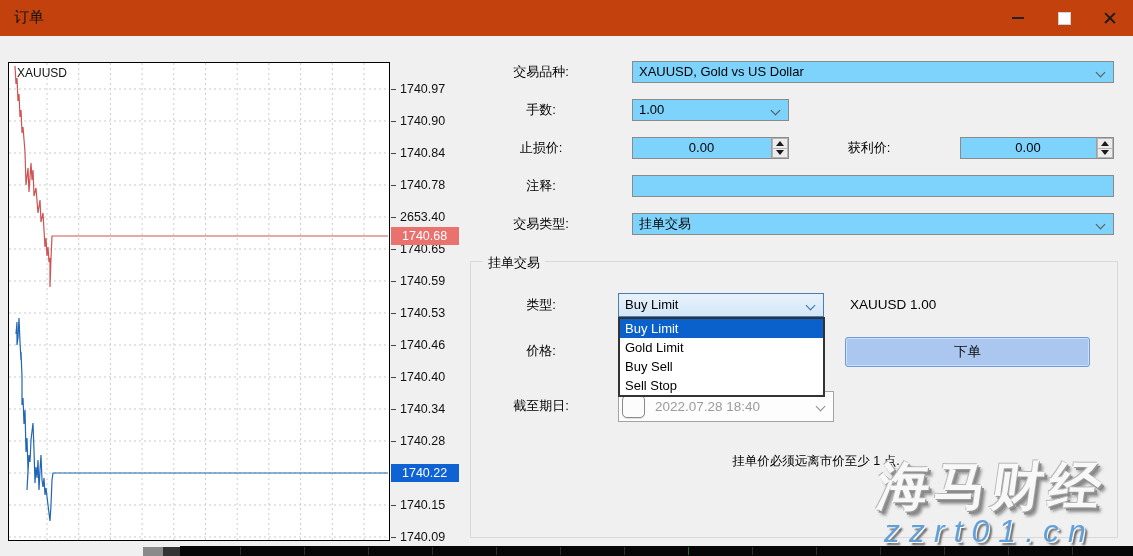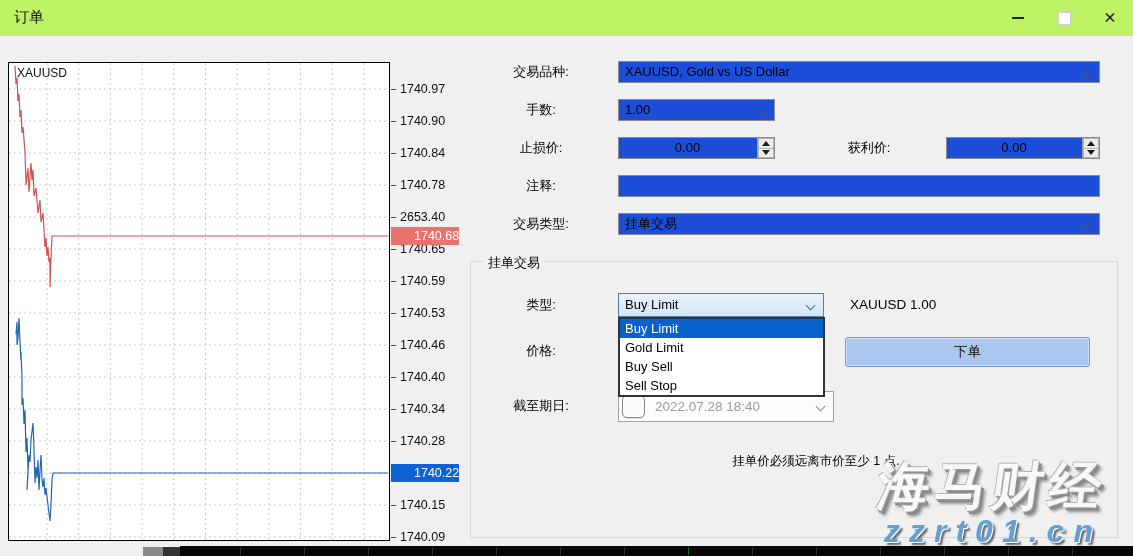--- a/index.html
+++ b/index.html
@@ -1,46 +1,46 @@
 <!DOCTYPE html>
 <html><head>
 <meta charset="utf-8">
 <style>
   * { margin:0; padding:0; box-sizing:border-box; }
   html,body { width:1133px; height:556px; font-family:"Liberation Sans","DejaVu Sans",sans-serif; }
   .window { position:relative; width:1133px; height:556px; background:#f0f0f0; overflow:hidden; }
 
   
-  .titlebar { position:absolute; left:0; top:0; width:100%; height:36px; background:#bef264;font-family:Liberation Mono, monospace; }
+  .titlebar { position:absolute; left:0; top:0; width:100%; height:36px; background:#c2410c; }
   .title { position:absolute; left:14px; top:8px; font-size:15px; color:#111; }
   .winbtns { position:absolute; right:0; top:0; height:36px; display:flex; }
   .wb { width:46px; height:36px; display:flex; align-items:center; justify-content:center; }
   .min-glyph { width:12px; height:2px; background:#222; }
   .max-glyph { width:13px; height:13px; border:1px solid #cfcfcf; background:#fff; }
   .close-glyph { font-size:19px; color:#1a1a1a; line-height:19px; font-weight:400; }
 
   
   .chart-panel { position:absolute; left:8px; top:62px; width:382px; height:479px; background:#fff; border:1px solid #000; }
   #chart-svg { position:absolute; left:0; top:0; width:380px; height:477px; }
   #chart-svg .grid line { stroke:#cbcbcb; stroke-width:1; stroke-dasharray:2,3; }
   .chart-symbol { position:absolute; left:8px; top:3px; font-size:12px; color:#111; }
 
   
   .price-scale { position:absolute; left:391px; top:62px; width:68px; height:482px; overflow:hidden; }
   .plabel { position:absolute; left:9px; font-size:12.5px; line-height:16px; color:#111; }
   .ptick { position:absolute; left:0; width:5px; height:1px; background:#444; }
-  .tag { position:absolute; left:0; width:90px; height:18px; color:#fff; font-size:12.5px; line-height:18px; padding-left:23px; z-index:2; }
+  .tag { position:absolute; left:0; width:90px; height:18px; color:#fff; font-size:12.5px; line-height:18px; padding-left:11px; z-index:2; }
   .tag-ask { top:165px; }
   .tag-bid { top:402px; }
 
   
   .flabel { position:absolute; width:142px; text-align:center; font-size:13px; line-height:22px; color:#000; }
   .combo, .numinput, .textinput {
-    position:absolute; height:22px; background:#1d4ed8; border:1px solid #8a8a8a;
-    font-size:13px; line-height:20px; color:#000;
+    position:absolute; height:22px; background:#7dd3fc; border:1px solid #8a8a8a;
+    font-size:13px; line-height:20px; color:#000;margin-left:14px;
   }
   .combo { padding:0 22px 0 6px; }
   .numinput { text-align:center; padding:0 22px 0 4px; }
   .chev { position:absolute; right:9px; top:7px; width:7px; height:7px;
           border-right:1.4px solid #555; border-bottom:1.4px solid #555; transform:rotate(45deg); }
   .spinner { position:absolute; right:0; top:0; bottom:0; width:17px; display:flex; flex-direction:column; border-left:1px solid #9e9e9e; }
   .spin { flex:1; background:#ececec; border:1px solid #b5b5b5; display:flex; align-items:center; justify-content:center; }
   .spin + .spin { border-top:none; }
   .tri-up { width:0; height:0; border-left:4px solid transparent; border-right:4px solid transparent; border-bottom:5px solid #1a1a1a; }
   .tri-dn { width:0; height:0; border-left:4px solid transparent; border-right:4px solid transparent; border-top:5px solid #1a1a1a; }
@@ -70,21 +70,21 @@
     white-space:nowrap; overflow:hidden; }
   .expiry .chev { top:11px; border-color:#8b8b8b; }
 
   .note { position:absolute; left:470px; top:453px; width:648px; padding-left:44px; text-align:center; font-size:12.5px; color:#000; }
 
   
   .wm1 { position:absolute; left:878px; top:452px; font-size:52px; font-weight:bold; letter-spacing:5px;
     color:rgba(252,252,252,.95); transform:skewX(-8deg);
     text-shadow:-1px -1px 0 #b5b5b5, 1px 1px 0 #9a9a9a, 3px 3px 0 #8a8a8a, 5px 5px 3px rgba(90,90,90,.6);
     z-index:10; white-space:nowrap; }
-  .wm2 { position:absolute; left:884px; top:513px; font-size:32px; font-weight:bold; font-style:italic; letter-spacing:9px;
+  .wm2 { position:absolute; left:884px; top:513px; font-size:32px; font-weight:normal; font-style:italic; letter-spacing:9px;
     color:#63a0d8; text-shadow:1px 1px 0 #fff, 3px 3px 2px rgba(70,70,70,.8); z-index:11; white-space:nowrap; }
 
   
   .strip { position:absolute; left:180px; top:546px; width:953px; height:10px; background:#060606; z-index:1; }
   .strip-lead1 { position:absolute; left:143px; top:547px; width:20px; height:9px; background:#8a8a8a; }
   .strip-lead2 { position:absolute; left:163px; top:547px; width:17px; height:9px; background:#333; }
   .stick { position:absolute; top:1px; width:1px; height:8px; background:#2e2e2e; }
   .stick.green { background:#1f6b2a; }
 </style>
 </head>

